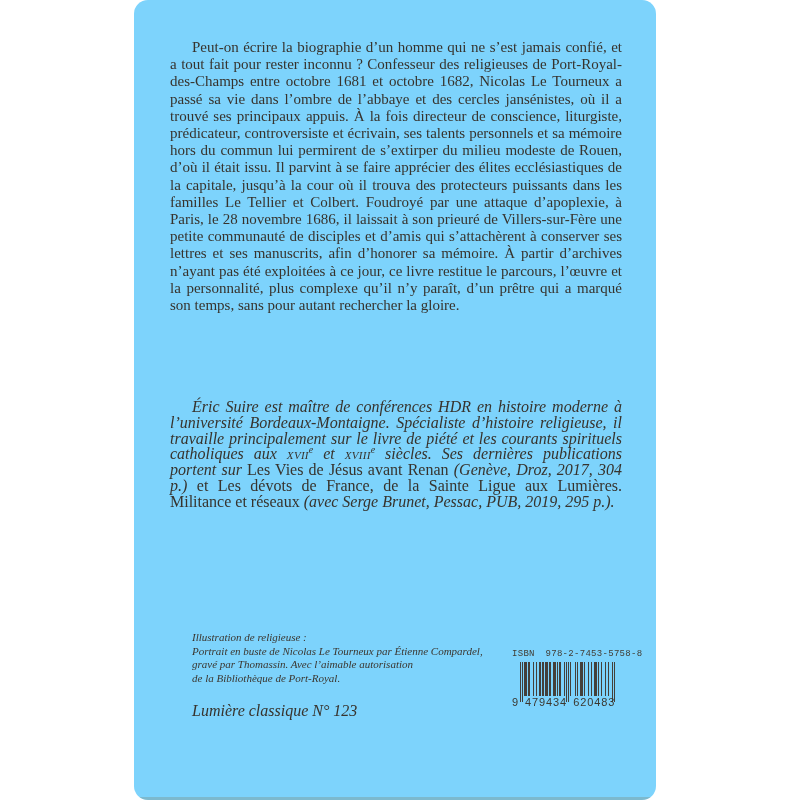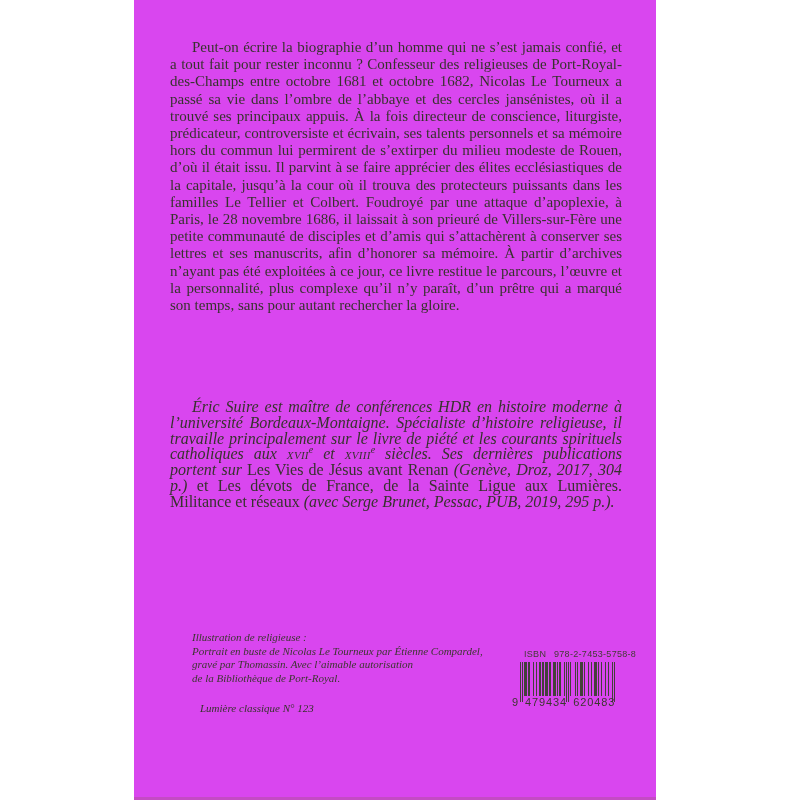--- a/index.html
+++ b/index.html
@@ -4,21 +4,21 @@
 <style>
   html,body{margin:0;padding:0;}
   body{
     width:800px;height:800px;position:relative;
     background:#ffffff;
     font-family:"Liberation Serif", serif;
     -webkit-font-smoothing:antialiased;
   }
   .cover{
     position:absolute;left:134px;top:0;width:522px;height:800px;
-    background:#d946ef;color:#3b3530;overflow:hidden;
+    background:#7dd3fc;color:#3b3530;overflow:hidden;border-radius:14px;
   }
   .cover::after{
     content:"";position:absolute;left:0;right:0;bottom:0;height:3px;
     background:rgba(125,95,45,.22);
   }
   .synopsis{
     position:absolute;left:36px;top:39px;width:452px;margin:0;
     font-size:15px;line-height:17.2px;text-align:justify;text-indent:22px;
     color:#37332d;
   }
@@ -30,27 +30,27 @@
   .seg-i{font-style:italic;}
   .seg-r{font-style:normal;}
   .seg-sc{font-variant:small-caps;letter-spacing:.3px;}
   .seg-sup{vertical-align:super;font-size:.62em;line-height:0;}
   .credit{
     position:absolute;left:58px;top:631px;width:330px;
     font-size:11px;line-height:13.6px;font-style:italic;color:#3b362f;
   }
   .series{
     position:absolute;left:58px;top:702px;
-    font-size:11px;font-style:italic;color:#37332d;margin-left:8px;
+    font-size:16px;font-style:italic;color:#37332d;
   }
   .barcode{position:absolute;left:378px;top:649px;width:130px;}
   .isbn-label{
-    font-family:Liberation Sans, sans-serif;
+    font-family:Liberation Mono, monospace;
     font-size:9px;letter-spacing:.3px;word-spacing:5px;
-    margin-left:12px;color:#413c33;white-space:nowrap;
+    color:#413c33;white-space:nowrap;
   }
   .bars{margin-left:8px;margin-top:3px;height:40px;font-size:0;white-space:nowrap;}
   .bars span{display:inline-block;width:1px;vertical-align:top;}
   .bars .b{background:#44403a;height:34px;}
   .bars .b.g{height:40px;}
   .bars .s{background:transparent;height:34px;}
   .bar-digits{
     display:flex;gap:6px;margin-top:-6px;
     font-family:"Liberation Sans", sans-serif;
     font-size:11px;letter-spacing:.9px;color:#3b372f;

